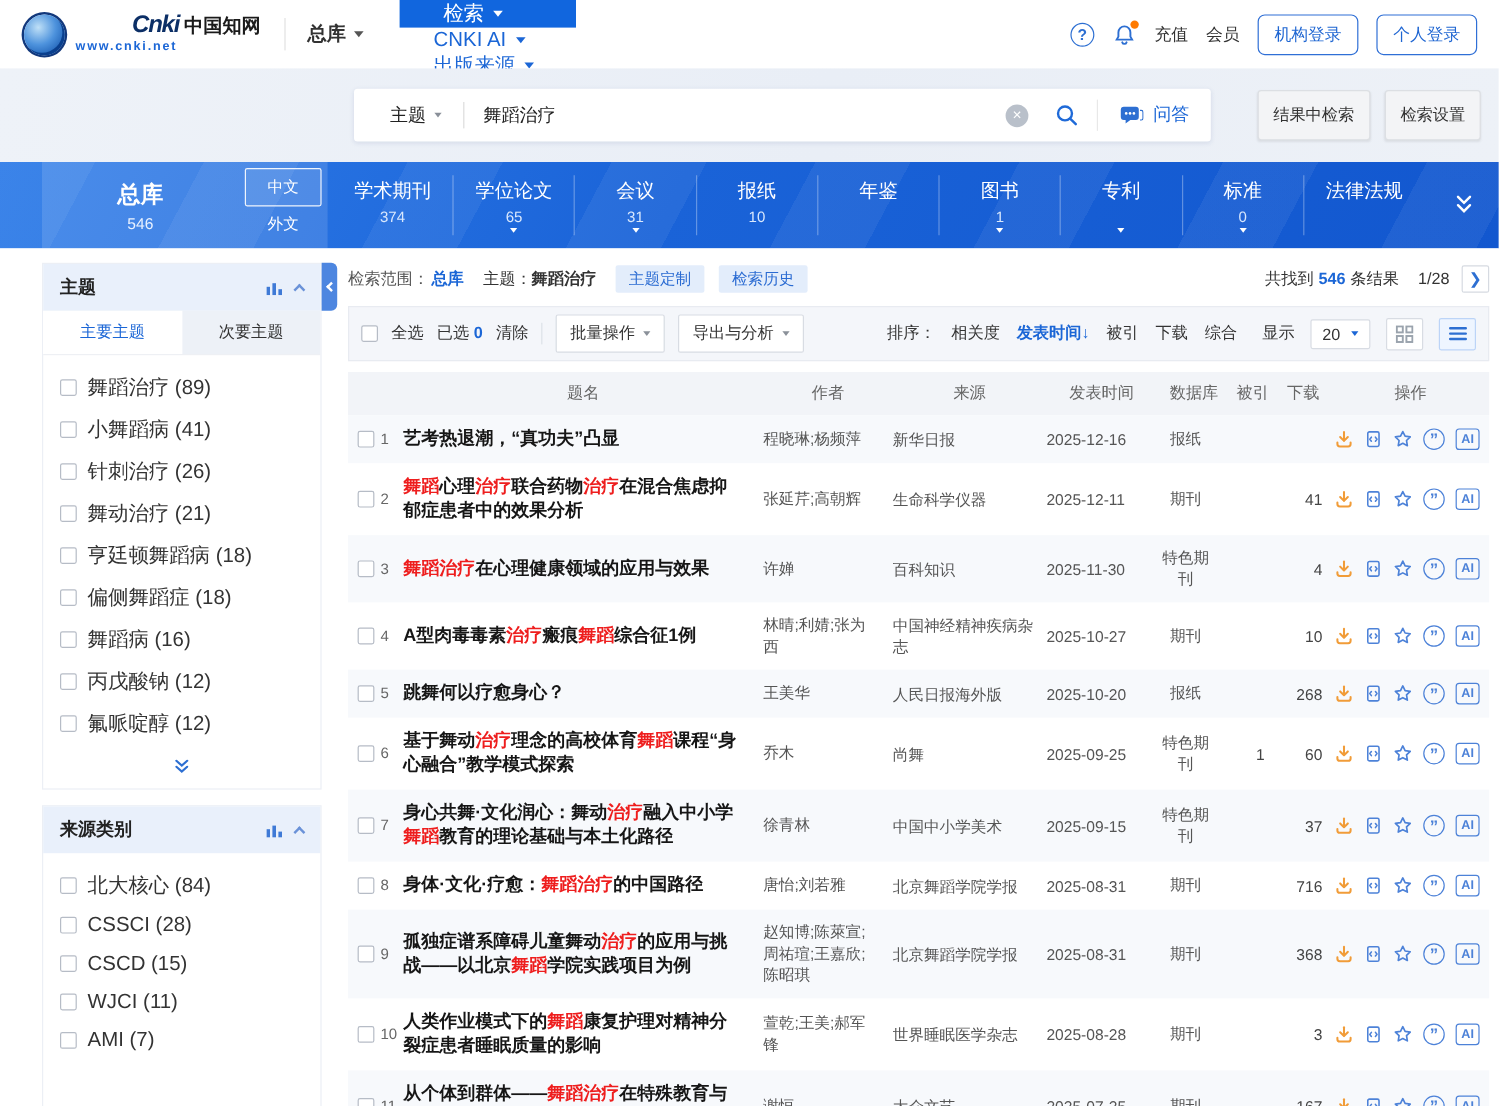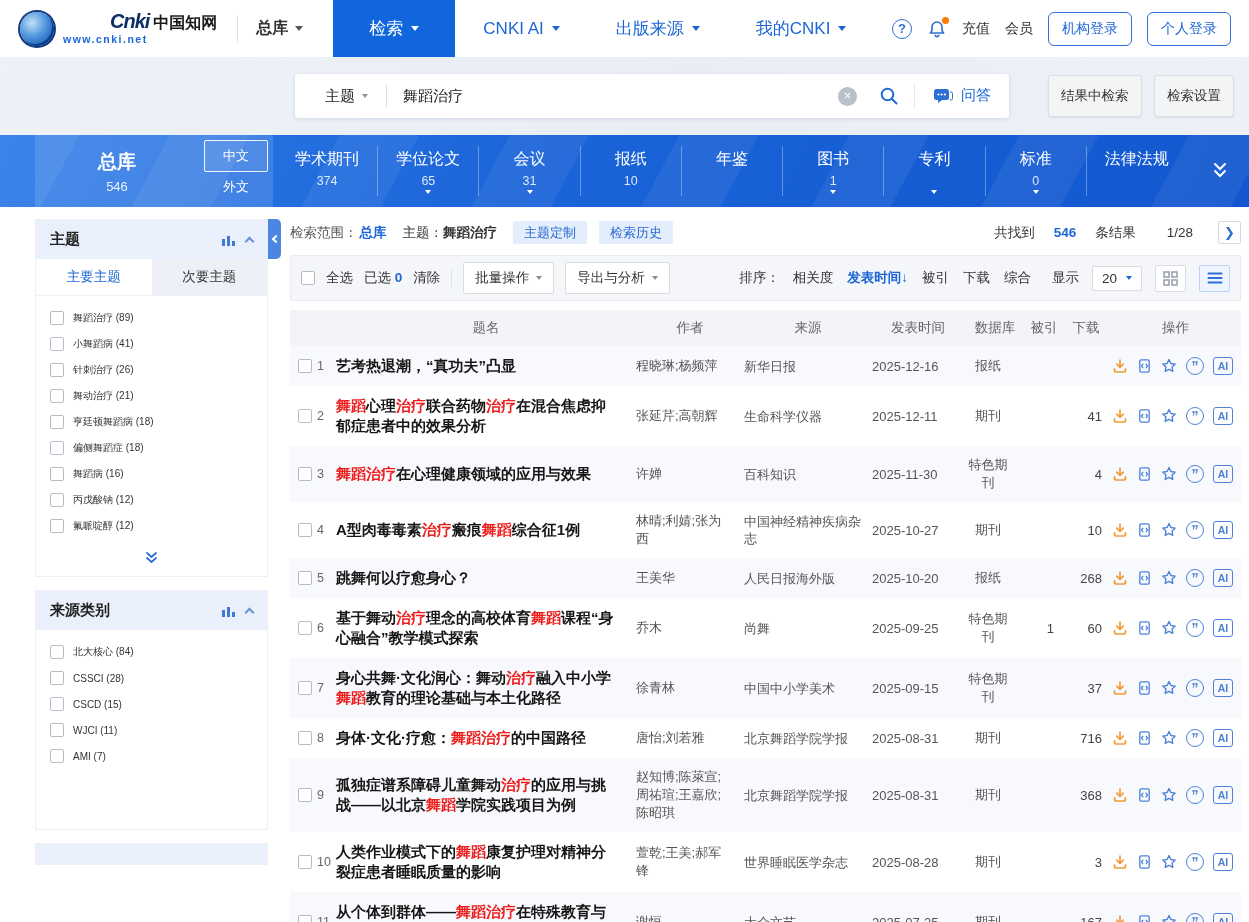--- a/index.html
+++ b/index.html
@@ -12,21 +12,21 @@
   .globe{width:34px;height:34px;border-radius:50%;flex:none;
     background:radial-gradient(circle at 35% 32%,#bfe0f7,#4e93dd 45%,#0d4fa8 90%);
     box-shadow:inset -2px -2px 0 #0a3f8d, 0 0 0 2px #12387c;}
   .logo-text{display:flex;flex-direction:column;line-height:1.05;}
   .logo-row1{display:flex;align-items:baseline;gap:4px;margin-left:47px;}
   .logo-brand{font-weight:800;font-style:italic;font-size:20px;color:#0c2f66;letter-spacing:-1px;}
   .logo-cn{font-weight:700;font-size:16px;color:#1a1a1a;}
   .logo-url{color:#1b66d6;font-weight:700;font-size:10.5px;letter-spacing:1.5px;margin-top:2px;}
   .vdiv{width:1px;background:#e2e2e2;margin:15px 8px;}
   .lib-dd{display:flex;align-items:center;gap:7px;padding:0 30px 0 10px;font-size:16px;font-weight:700;color:#333;cursor:pointer;}
-  .top-nav{display:flex;align-items:stretch;}
+  .top-nav{display:flex;align-items:stretch;flex-direction:column;}
   .nav-item{display:flex;align-items:center;gap:8px;padding:0 28px;font-size:17px;color:#1b66d6;cursor:pointer;}
   .nav-item.active{background:#1166de;color:#fff;padding:0 36px;}
   .top-right{margin-left:auto;display:flex;align-items:center;gap:15px;padding-right:18px;}
   .q-icon{width:20px;height:20px;border:1.6px solid #2d6fd2;border-radius:50%;color:#2d6fd2;
     font-size:13px;font-weight:700;display:flex;align-items:center;justify-content:center;}
   .bell-wrap{position:relative;display:flex;}
   .bell-dot{position:absolute;right:-2px;top:-2px;width:7px;height:7px;border-radius:50%;background:#ff7a00;}
   .top-link{font-size:14px;color:#333;cursor:pointer;}
   .login-btn{border:1px solid #2f6fd6;border-radius:6px;color:#1f66d2;font-size:14px;
     padding:7px 13px;background:#fff;cursor:pointer;}
@@ -86,31 +86,31 @@
 
   .sidebar{width:233px;flex:none;}
   .sb-group{border:1px solid #eceff5;margin-bottom:13px;background:#fff;}
   .sb-head{background:#e9f0fb;padding:10px 14px;display:flex;align-items:center;gap:10px;
     font-size:15px;font-weight:700;color:#222;}
   .sb-head .spacer{flex:1;}
   .topic-tabs{display:flex;border-bottom:1px solid #eef0f4;}
   .t-tab{flex:1;text-align:center;padding:9px 0;font-size:13.5px;background:#edf1f7;color:#333;cursor:pointer;}
   .t-tab.active{background:#fff;color:#1b66d6;}
   .sb-body{padding:9px 0 4px;}
-  .sb-item{display:flex;align-items:center;gap:9px;padding:6px 14px;font-size:10px;color:#333;cursor:pointer;}
+  .sb-item{display:flex;align-items:center;gap:9px;padding:6px 14px;font-size:17px;color:#333;cursor:pointer;}
   .cb{width:14px;height:14px;border:1px solid #b6bcc6;border-radius:2px;background:#fff;flex:none;}
   .sb-expand{display:flex;justify-content:center;padding:8px 0 12px;cursor:pointer;}
 
   .main{flex:1;min-width:0;}
   .meta-row{display:flex;align-items:center;font-size:13.5px;color:#555;padding:2px 0 11px;}
   .scope{color:#1b66d6;font-weight:700;margin:0 16px 0 2px;cursor:pointer;}
   .cond{color:#333;margin-right:16px;}
   .cond b{font-weight:700;}
   .chip{background:#e3edfb;color:#2a6bd2;padding:4px 11px;border-radius:2px;margin-right:12px;font-size:13px;cursor:pointer;}
-  .meta-right{margin-left:auto;display:flex;align-items:center;gap:19px;color:#333;font-size:13.5px;}
+  .meta-right{margin-left:auto;display:flex;align-items:center;gap:4px;color:#333;font-size:13.5px;}
   .found-num{color:#1b66d6;font-weight:700;}
   .page-ind{margin-left:12px;}
   .next-btn{width:23px;height:23px;border:1px solid #d6dae1;border-radius:2px;color:#2d6fd2;display:flex;
     align-items:center;justify-content:center;font-size:13px;background:#fff;margin-left:6px;cursor:pointer;}
 
   .toolbar{display:flex;align-items:center;background:#f4f6fa;border:1px solid #e8ebf1;
     padding:6px 10px;font-size:13.5px;color:#333;gap:11px;}
   .sel-count{color:#1b66d6;font-weight:700;}
   .tb-sep{width:1px;height:18px;background:#dde1e8;}
   .tb-btn{background:#fff;border:1px solid #d8dce3;border-radius:2px;padding:6px 11px;display:flex;

